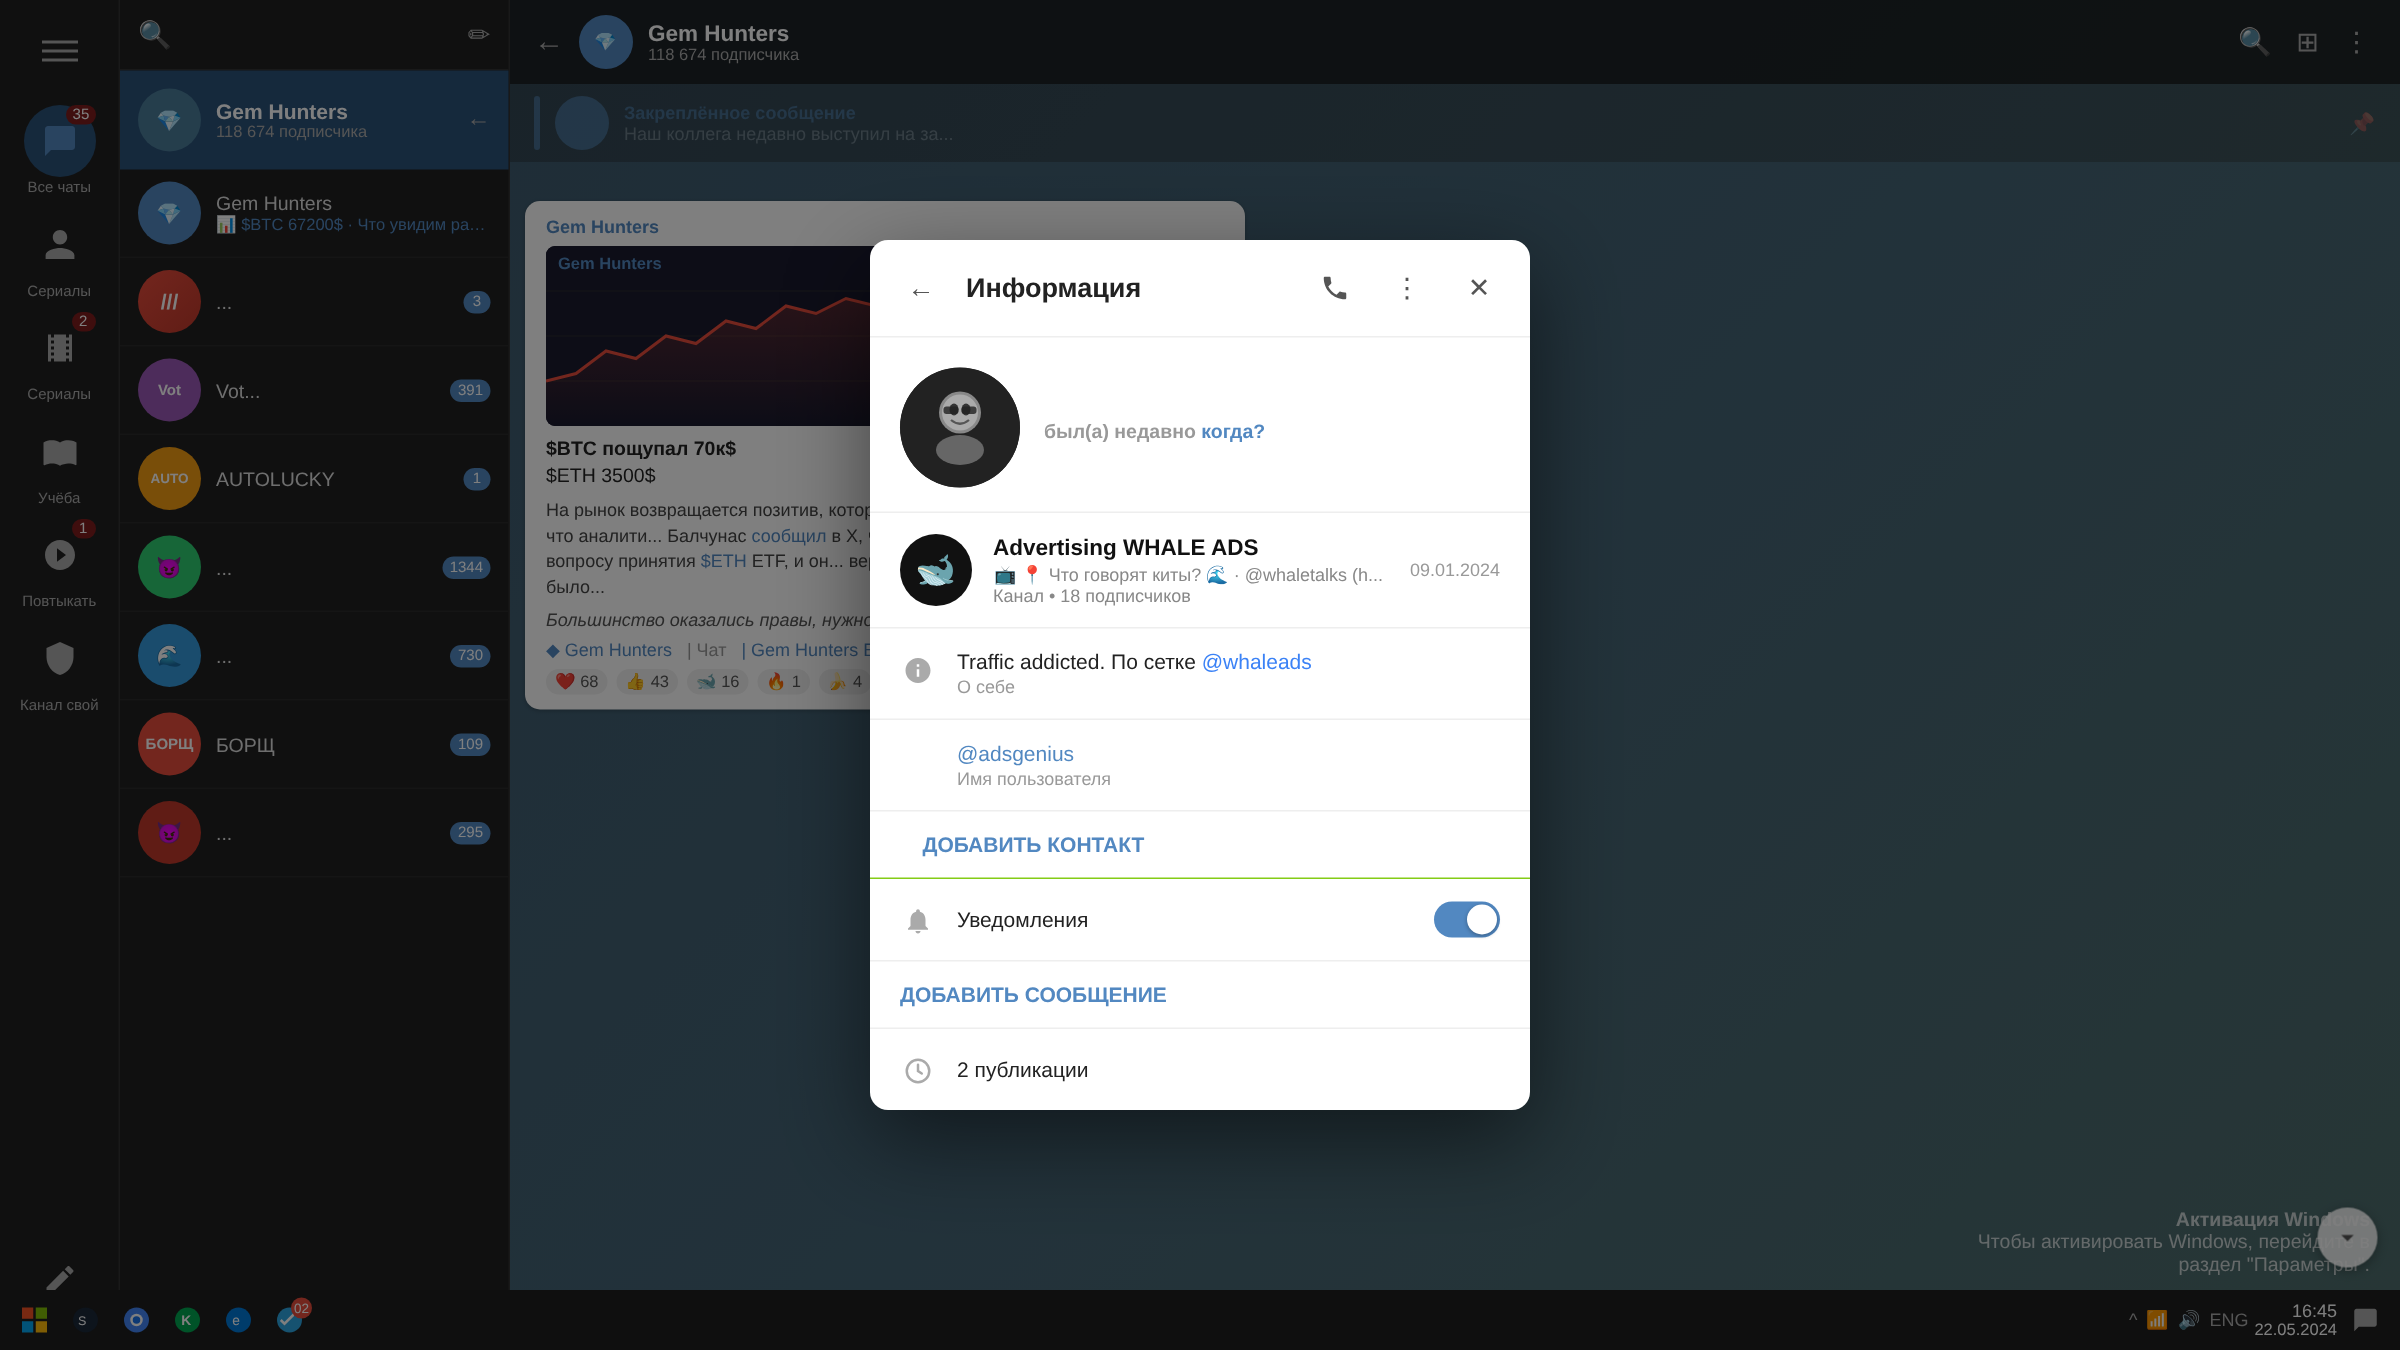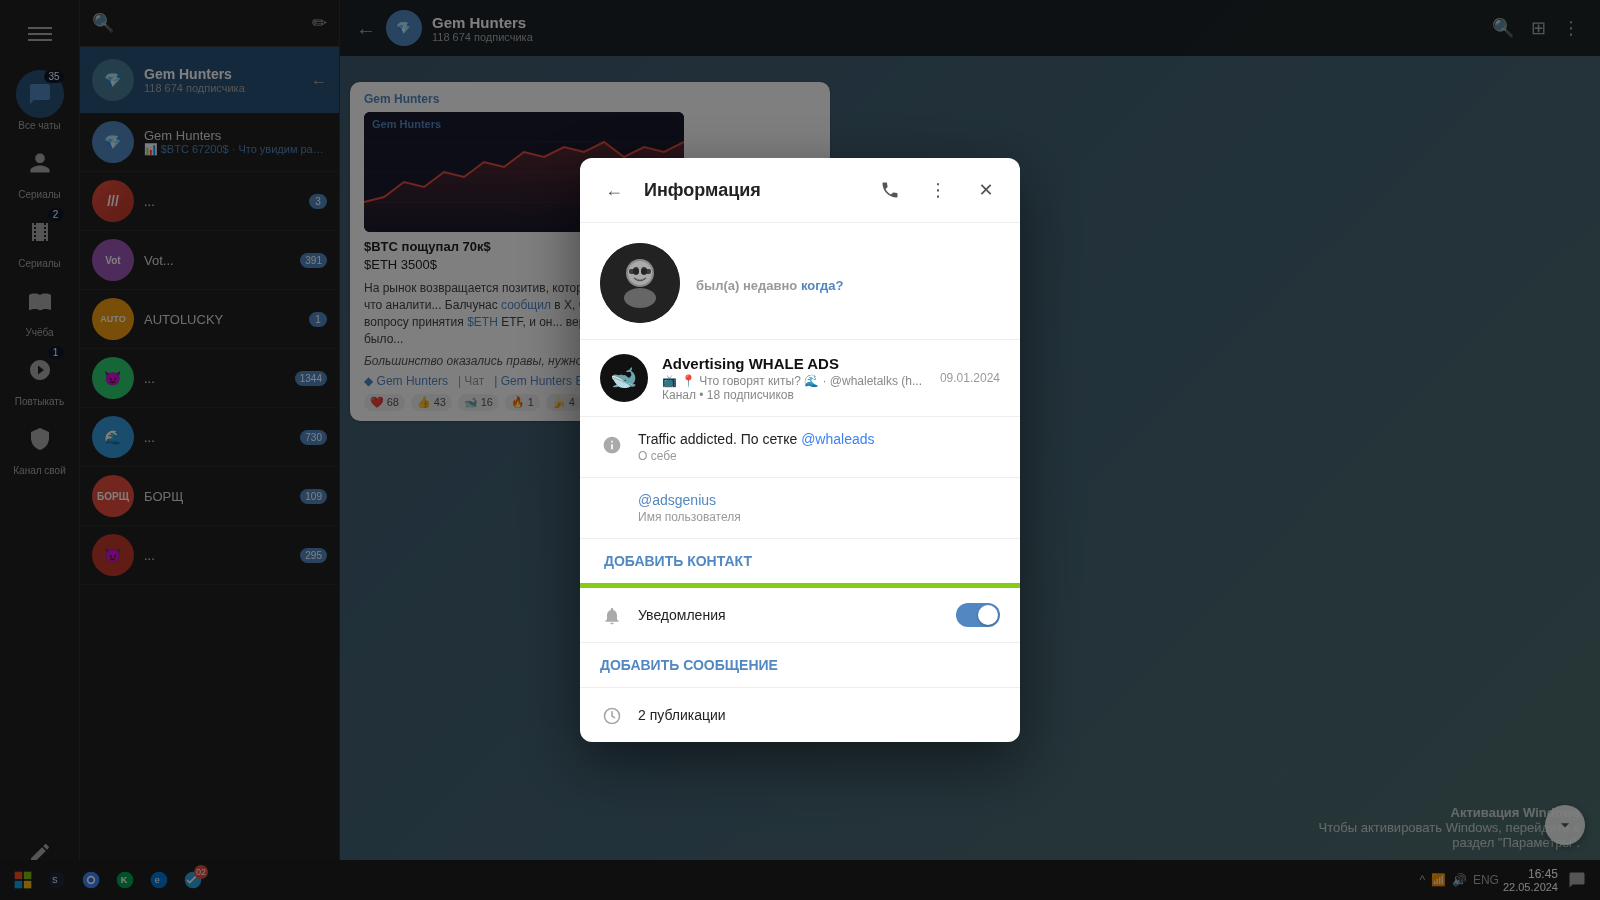--- a/index.html
+++ b/index.html
@@ -64,21 +64,21 @@
       display: flex;
       flex-direction: column;
       align-items: center;
       cursor: pointer;
     }
 
     .badge {
       position: absolute;
       top: 0;
       right: 0;
-      background: #0f172a;
+      background: #7f1d1d;
       border-radius: 10px;
       font-size: 10px;
       color: white;
       padding: 1px 4px;
       min-width: 16px;
       text-align: center;
       margin-left: 20px;
     }
 
     
@@ -472,22 +472,22 @@
     }
 
     .info-label {
       font-size: 12px;
       color: #999;
       margin-top: 2px;
     }
 
     
     .add-contact-btn {
-      padding: 14px 24px;
-      border-bottom: 5px solid #84cc16;
+      padding: 14px 35px;
+      border-bottom: 1px solid #84cc16;
     }
 
     .add-contact-text {
       color: #5288c1;
       font-size: 14px;
       font-weight: 600;
       cursor: pointer;
     }
 
     
@@ -878,20 +878,29 @@
           <div class="main-topbar-sub">118 674 подписчика</div>
         </div>
       </div>
       <div class="main-topbar-right">
         <span class="topbar-icon-btn">🔍</span>
         <span class="topbar-icon-btn">⊞</span>
         <span class="topbar-icon-btn">⋮</span>
       </div>
     </div>
 
+    <div class="pinned-bar">
+      <div style="width:4px;height:36px;background:#5288c1;border-radius:2px;"></div>
+      <div class="pinned-avatar"></div>
+      <div>
+        <div class="pinned-title">Закреплённое сообщение</div>
+        <div class="pinned-text">Наш коллега недавно выступил на за...</div>
+      </div>
+      <div style="margin-left:auto;color:#aaa;font-size:14px;">📌</div>
+    </div>
 
     <div class="chat-content">
 
       <div style="display:flex;justify-content:flex-start;margin:10px 0;">
         <div class="msg-bubble">
           <div class="msg-sender">Gem Hunters</div>
 
           <div class="chart-area">
             <div class="gem-hunters-label">Gem Hunters</div>
             <svg viewBox="0 0 320 120" width="320" height="120">

